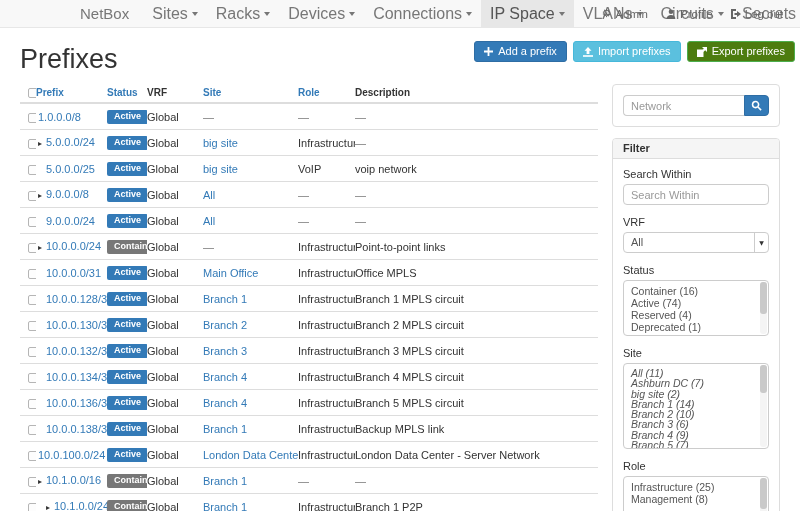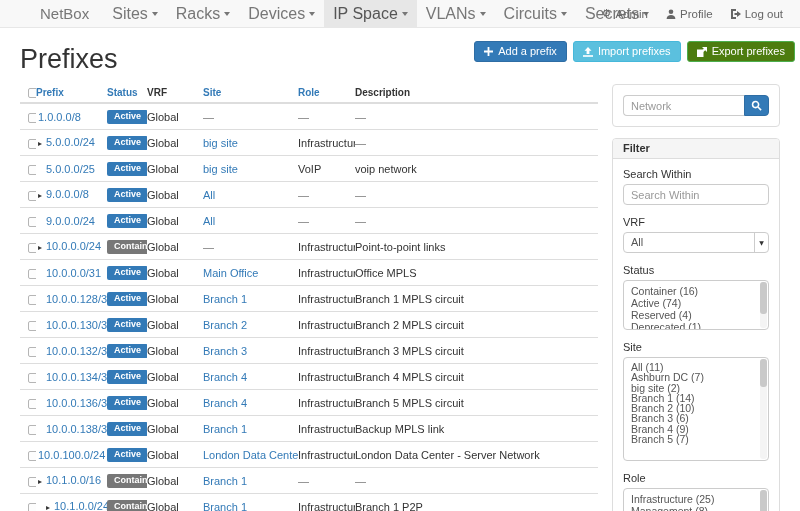--- a/index.html
+++ b/index.html
@@ -3,21 +3,21 @@
 <meta charset="utf-8">
 <style>
   * { box-sizing: border-box; }
   html,body { margin:0; padding:0; background:#fff; }
   body { width:800px; height:511px; overflow:hidden; position:relative;
          font-family:"Liberation Sans", sans-serif; color:#333; }
 
   
   .navbar { position:absolute; top:0; left:0; width:800px; height:28px;
             background:#f8f8f8; border-bottom:1px solid #e7e7e7;
-            display:flex; align-items:stretch; }
+            display:flex; align-items:stretch;padding-left:40px; }
   .brand { margin-left:40px; font-size:15px; color:#777; line-height:27px;
            padding-right:14px; white-space:nowrap; }
   .nav-menu { display:flex; align-items:stretch; }
   .nav-item { display:flex; align-items:center; padding:0 9px; font-size:16px;
               color:#777; cursor:pointer; white-space:nowrap; }
   .nav-item.active { background:#e7e7e7; color:#555; }
   .caret { width:0; height:0; border-left:3.5px solid transparent;
            border-right:3.5px solid transparent; border-top:4px solid #777;
            margin-left:4px; display:inline-block; }
   .nav-right { position:absolute; right:8px; top:0; height:27px; display:flex; }
@@ -104,20 +104,24 @@
         <span class="caret"></span>
       </div>
       <div class="nav-item">
         <span>Racks</span>
         <span class="caret"></span>
       </div>
       <div class="nav-item">
         <span>Devices</span>
         <span class="caret"></span>
       </div>
+      <div class="nav-item">
+        <span>Connections</span>
+        <span class="caret"></span>
+      </div>
       <div class="nav-item active">
         <span>IP Space</span>
         <span class="caret"></span>
       </div>
       <div class="nav-item">
         <span>VLANs</span>
         <span class="caret"></span>
       </div>
       <div class="nav-item">
         <span>Circuits</span>
@@ -372,32 +376,32 @@
   <div class="panel">
     <div class="panel-heading">Filter</div>
     <div class="panel-body" style="padding:9px 10px 10px;">
         <div class="field"><label class="flabel">Search Within</label><input class="tin" type="text" placeholder="Search Within" style=""></div>
         <div class="field">
           <label class="flabel">VRF</label>
           <div class="selectbox"><span>All</span><span class="sb-caret">▼</span></div>
         </div>
         <div class="field">
           <label class="flabel">Status</label>
-          <div class="listbox list-status" style="height: 50px;">
+          <div class="listbox list-status" style="height: 56px;">
             <div class="opt">Container (16)</div>
             <div class="opt">Active (74)</div>
             <div class="opt">Reserved (4)</div>
             <div class="opt">Deprecated (1)</div>
             <div class="lb-track"></div>
             <div class="lb-thumb" style="height: 32px;"></div>
           </div>
         </div>
         <div class="field">
           <label class="flabel">Site</label>
-          <div class="listbox list-site" style="height: 104px;">
+          <div class="listbox list-site" style="height: 86px; font-style: italic;">
             <div class="opt">All (11)</div>
             <div class="opt">Ashburn DC (7)</div>
             <div class="opt">big site (2)</div>
             <div class="opt">Branch 1 (14)</div>
             <div class="opt">Branch 2 (10)</div>
             <div class="opt">Branch 3 (6)</div>
             <div class="opt">Branch 4 (9)</div>
             <div class="opt">Branch 5 (7)</div>
             <div class="lb-track"></div>
             <div class="lb-thumb" style="height: 28px;"></div>

